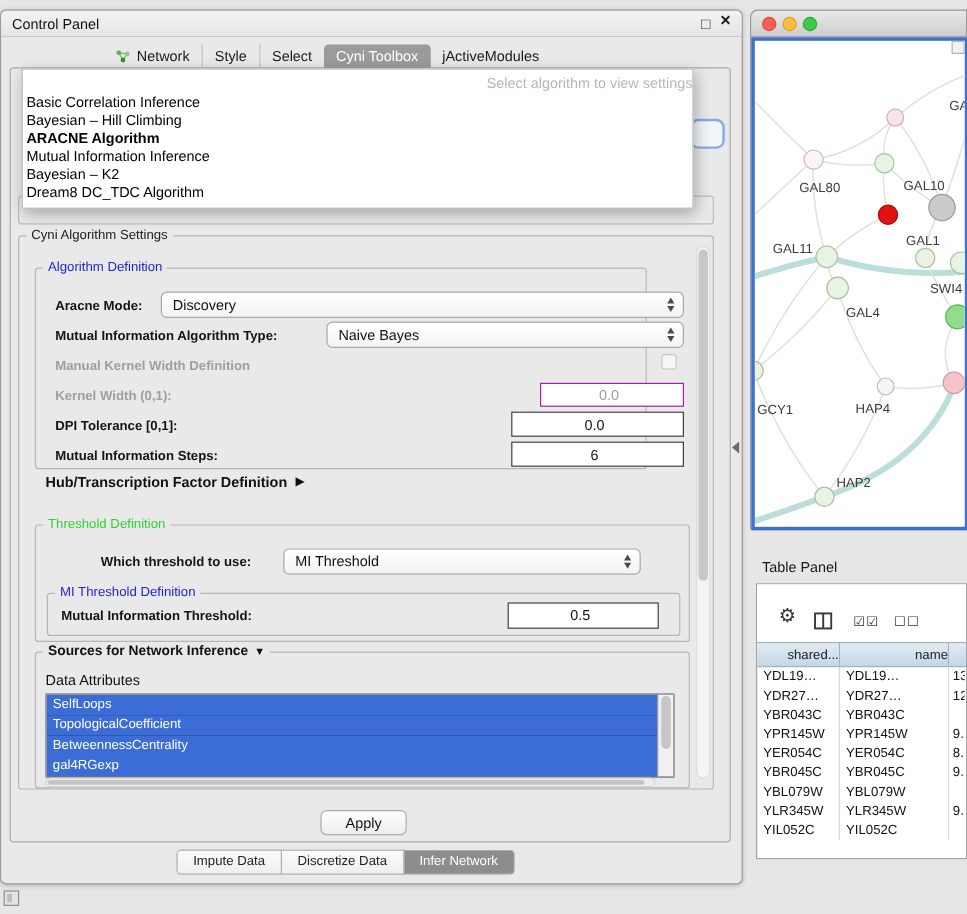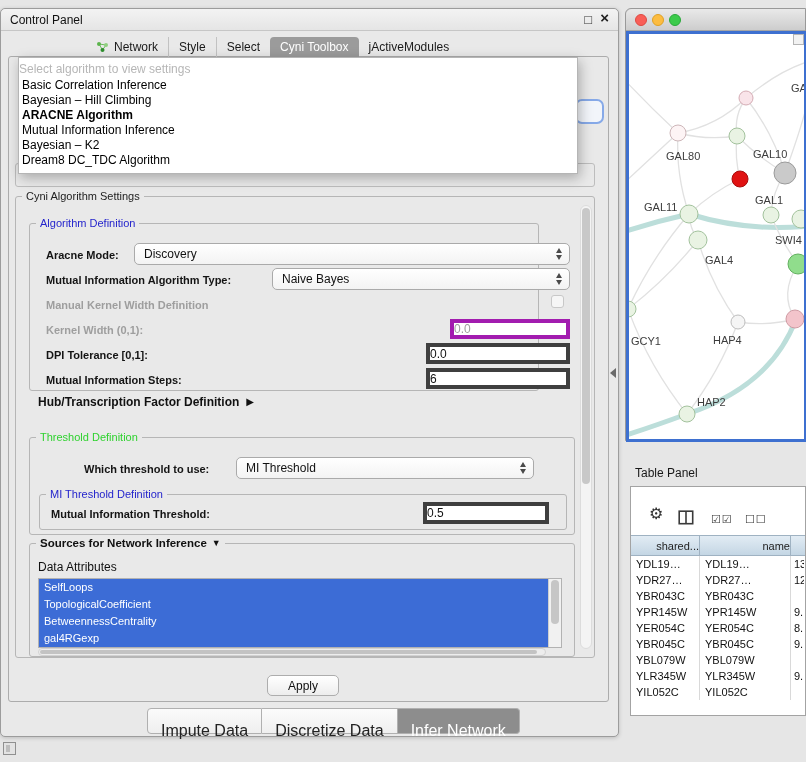--- a/index.html
+++ b/index.html
@@ -19,21 +19,21 @@
   
   #tab-bar{display:flex;z-index:6}
   .tab{display:flex;align-items:center;gap:5px;padding:0 10px;font-size:12px;line-height:20px;height:20px;color:#1a1a1a;white-space:nowrap}
   .tab+.tab{border-left:1px solid #c2c2c2}
   .tab.sel{background:#9b9b9b;color:#fff;border-radius:4px 4px 0 0;border-left:none}
   .tab.sel+.tab{border-left:none}
   .tab-icon{display:inline-flex}
 
   
   #popup{background:#fff;border:1px solid #b5b5b5;box-shadow:2px 4px 12px rgba(0,0,0,.28);z-index:40;padding:3px 0 5px}
-  .dd-ph{height:17px;line-height:17px;text-align:left;font-size:12px;color:#b6b6b6;white-space:nowrap}
+  .dd-ph{height:17px;line-height:17px;text-align:right;font-size:12px;color:#b6b6b6;white-space:nowrap}
   .dd-item{height:15px;line-height:15px;font-size:12px;padding-left:3px;color:#000;white-space:nowrap}
   .dd-item.bold{font-weight:bold}
   #algo-frag{border:1px solid #bdbdbd;border-radius:3px;z-index:1}
   #combo-frag{border:2px solid #86a9e8;border-radius:7px;background:#f2f5fa;z-index:5}
 
   
   .group{border:1px solid #b6b6b6;border-radius:3px;z-index:2}
   .gtitle{position:absolute;top:-8px;left:6px;background:#e9e9e9;padding:0 4px;font-size:11px;color:#222;white-space:nowrap;line-height:14px}
   .gtitle.blue{color:#2424cc}
   .gtitle.green{color:#2fd22f}
@@ -46,41 +46,41 @@
   
   .sb-track{background:#f4f4f4;border:1px solid #dcdcdc;border-radius:6px}
   .sb-thumb{position:absolute;left:1px;top:2px;width:8px;height:276px;background:#c8c8c8;border-radius:4px}
 
   
   .combo{height:22px;background:linear-gradient(#ffffff,#f3f3f3);border:1px solid #aaa;border-radius:5px;box-shadow:inset 0 1px 0 #fff}
   .cval{position:absolute;left:9px;top:4px;font-size:12px;line-height:13px;color:#111;white-space:nowrap}
   .spin{position:absolute;right:5px;top:3px;width:9px;height:14px}
   .spin::before{content:"";position:absolute;left:1px;top:1px;border-left:3.5px solid transparent;border-right:3.5px solid transparent;border-bottom:5px solid #4a4a4a}
   .spin::after{content:"";position:absolute;left:1px;bottom:1px;border-left:3.5px solid transparent;border-right:3.5px solid transparent;border-top:5px solid #4a4a4a}
-  .field{background:#fff;border:4px solid #a21caf;display:flex;align-items:center;justify-content:flex-start;padding-right:5px;font-size:12px;color:#111}
+  .field{background:#fff;border:1px solid #a21caf;display:flex;align-items:center;justify-content:center;padding-right:5px;font-size:12px;color:#111}
   .field.dark{border-color:#3f3f3f}
   .field.dis span{color:#9e9e9e}
   .checkbox{width:13px;height:13px;background:#f6f6f6;border:1px solid #c8c8c8;border-radius:3px}
   .hubrow{display:flex;align-items:center;gap:7px}
   .hublbl{font-size:12px;font-weight:bold;color:#111;white-space:nowrap}
   .hubarrow{font-size:10px;line-height:12px;color:#111}
 
   
   .attrlist{background:#0f172a;border:1px solid #b2b2b2}
   #attr-list-items{position:absolute;left:0;top:0;right:13px;bottom:0;overflow:hidden}
   .attr-item{height:17px;line-height:17px;background:#3c6cd6;color:#fff;font-size:11px;padding-left:5px;white-space:nowrap;overflow:hidden}
   .attr-vscroll{position:absolute;right:0;top:0;width:13px;height:100%;background:#f1f1f1;border-left:1px solid #cfcfcf}
   .attr-vthumb{position:absolute;left:2px;top:1px;width:8px;height:44px;background:#c6c6c6;border-radius:4px}
   .hscroll{background:#ededed;border:1px solid #d2d2d2;border-radius:4px}
   .hthumb{position:absolute;left:1px;top:1px;height:4px;width:497px;background:#c3c3c3;border-radius:3px}
 
   
   #apply-btn{display:flex;align-items:center;justify-content:center;background:linear-gradient(#ffffff,#ededed);border:1px solid #adadad;border-radius:5px;font-size:12px;color:#111;z-index:3}
   #bottom-tabs{display:flex;z-index:3}
-  .btab{font-size:16px;line-height:19px;height:21px;padding:12px 13px;background:linear-gradient(#fbfbfb,#efefef);border:1px solid #b0b0b0;border-left:none;color:#222;white-space:nowrap}
+  .btab{font-size:11px;line-height:19px;height:21px;padding:0 13px;background:linear-gradient(#fbfbfb,#efefef);border:1px solid #b0b0b0;border-left:none;color:#222;white-space:nowrap}
   .btab.first{border-left:1px solid #b0b0b0;border-radius:4px 0 0 4px}
   .btab.last{border-radius:0 4px 4px 0}
   .btab.sel{background:#8d8d8d;color:#fff}
 
   
   #split-arrow{width:0;height:0;border-top:5px solid transparent;border-bottom:5px solid transparent;border-right:6px solid #6a6a6a}
   #dock-icon{width:13px;height:13px;border:1px solid #909090;background:#e3e3e3}
   #dock-icon::after{content:"";position:absolute;left:2px;top:2px;width:4px;height:7px;background:#bdbdbd}
 
   

